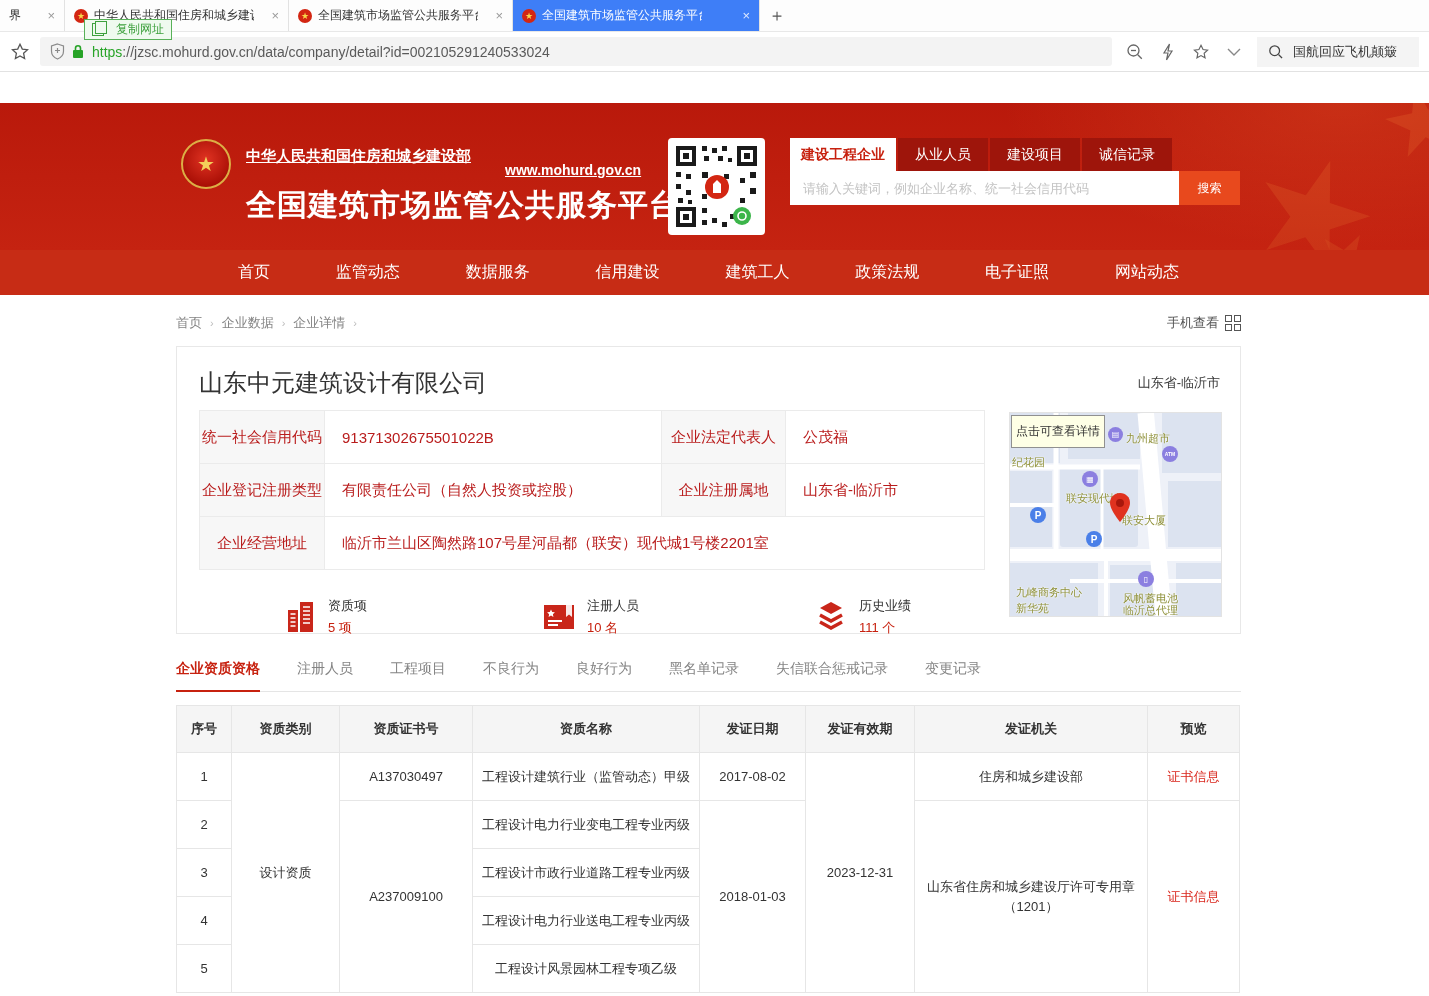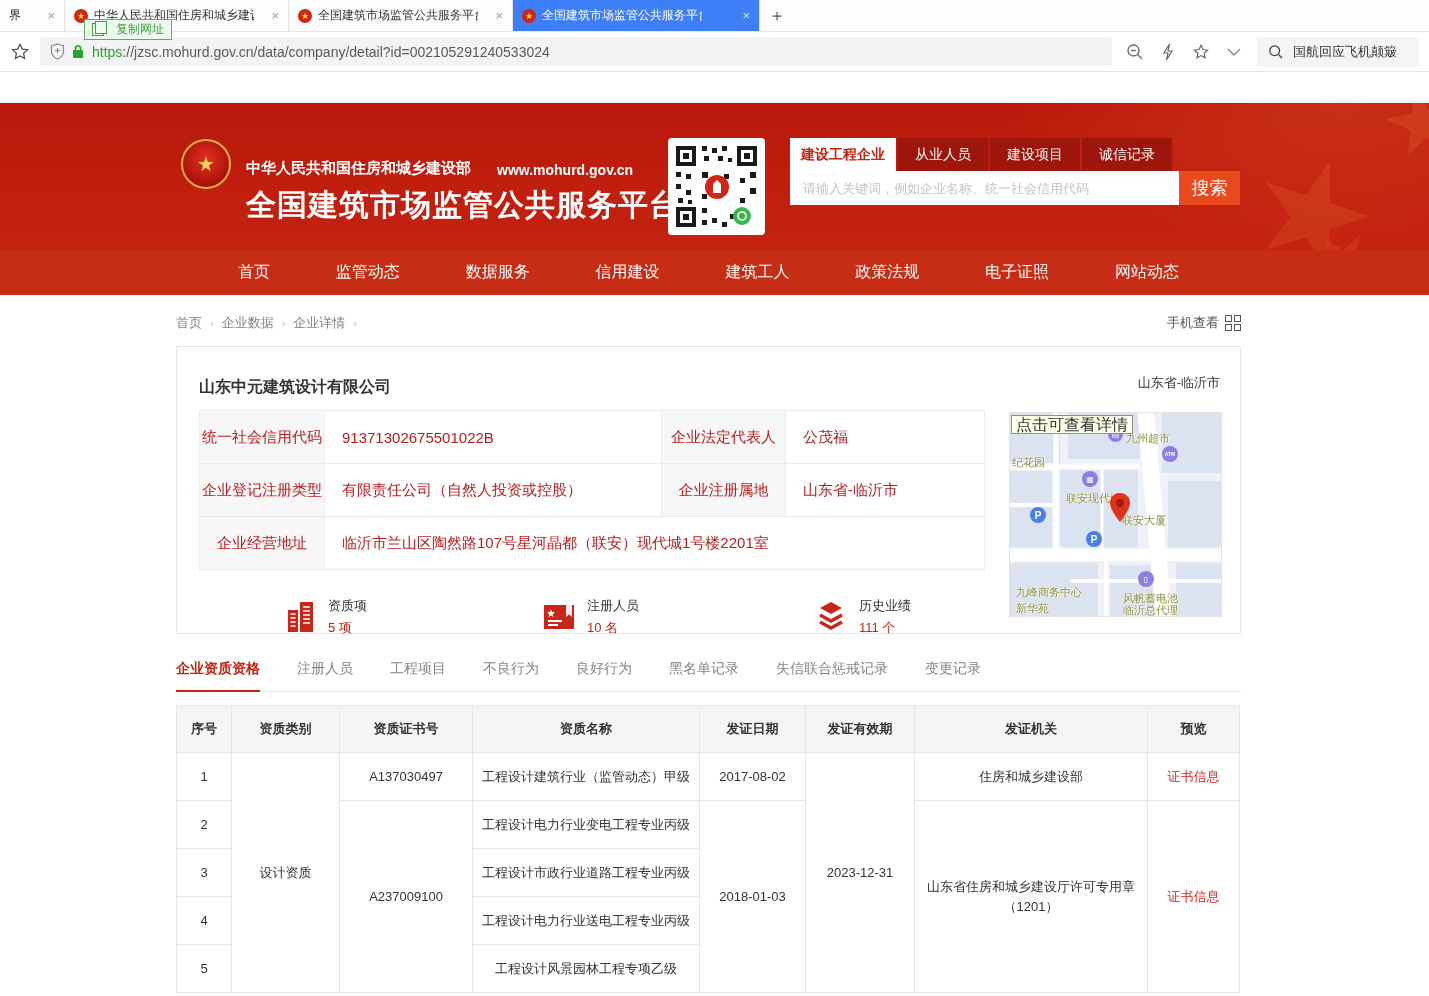--- a/index.html
+++ b/index.html
@@ -34,60 +34,60 @@
   .banner{position:absolute;top:103px;left:0;width:100%;height:147px;background:linear-gradient(180deg,#b9190b,#c52311);overflow:hidden;}
   .banner:after{content:"";position:absolute;right:0;top:0;width:430px;height:100%;
     background:radial-gradient(ellipse at 80% 0%,rgba(255,125,60,.22),transparent 70%);}
   .deco-star{position:absolute;background:#d2491f;opacity:.45;
     clip-path:polygon(50% 0%,61% 35%,98% 35%,68% 57%,79% 91%,50% 70%,21% 91%,32% 57%,2% 35%,39% 35%);}
   .banner-inner{position:relative;height:100%;margin-left:176px;width:1065px;z-index:2;}
   .emblem{position:absolute;left:5px;top:36px;width:50px;height:50px;border-radius:50%;
     background:radial-gradient(circle at 50% 40%,#e03322,#a80e05 75%);border:2px solid #dcae45;box-sizing:border-box;
     display:flex;align-items:center;justify-content:center;color:#f3cf5a;font-size:20px;}
   .titles{position:absolute;left:70px;top:32px;color:#fff;}
-  .t-line1{display:flex;gap:26px;align-items:flex-end;}
+  .t-line1{display:flex;gap:34px;align-items:center;text-decoration:underline;}
   .ministry{font-size:15px;font-weight:bold;}
   .site-url{font-size:14px;font-weight:bold;margin-top:27px;}
   .site-title{font-size:30px;font-weight:bold;letter-spacing:1px;margin-top:7px;}
   .qr-box{position:absolute;left:492px;top:35px;width:97px;height:97px;background:#fff;border-radius:4px;display:flex;align-items:center;justify-content:center;}
   .search-module{position:absolute;left:614px;top:35px;width:450px;}
   .sm-tabs{display:flex;gap:2px;height:33px;}
   .sm-tab{width:90px;background:#9e150b;color:#fff;font-size:14px;display:flex;align-items:center;justify-content:center;cursor:pointer;}
   .sm-tab.active{background:#fff;color:#c7210f;font-weight:bold;width:106px;}
   .sm-row{display:flex;height:34px;}
   .sm-input{flex:1;border:none;padding:0 13px;font-size:13px;color:#333;outline:none;background:#fff;min-width:0;}
   .sm-input::placeholder{color:#c3c3c3;}
-  .sm-btn{width:61px;background:#e8491d;color:#fff;font-size:18px;border:none;cursor:pointer;}
+  .sm-btn{width:61px;background:#e8491d;color:#fff;font-size:12px;border:none;cursor:pointer;}
   
   .nav{position:absolute;top:250px;left:0;width:100%;height:45px;background:#c72c15;}
   .nav-inner{margin-left:176px;width:1065px;height:100%;display:flex;align-items:center;justify-content:space-between;padding:0 62px;box-sizing:border-box;}
   .nav-item{color:#fff;font-size:16px;cursor:pointer;}
   
   .page{position:absolute;top:295px;left:176px;width:1065px;}
   .breadcrumb{margin-top:19px;display:flex;align-items:center;font-size:13px;color:#848484;}
   .bc-link{cursor:pointer;}
   .bc-sep{margin:0 8px;color:#bcbcbc;font-size:11px;}
   .bc-right{margin-left:auto;display:flex;align-items:center;gap:6px;color:#555;}
   .qr-mini{display:grid;grid-template-columns:7px 7px;grid-template-rows:7px 7px;gap:2px;}
   .qr-mini span{border:1.5px solid #555;box-sizing:border-box;}
   
   .card{margin-top:14px;border:1px solid #e8e8e8;height:288px;position:relative;background:#fff;box-sizing:border-box;}
-  .company-name{position:absolute;left:22px;top:30px;font-size:16px;font-weight:bold;color:#333;}
+  .company-name{position:absolute;left:22px;top:20px;font-size:24px;font-weight:normal;color:#333;}
   .company-region{position:absolute;right:20px;top:27px;font-size:13px;color:#333;}
   .info-table{position:absolute;left:22px;top:63px;width:785px;border-collapse:collapse;table-layout:fixed;}
   .info-table td{border:1px solid #ebebeb;font-size:15px;color:#b91c1c;height:50px;}
   .lbl{background:#f7f7f7;text-align:center;}
   .val{padding:0 17px;}
   .stats{position:absolute;left:22px;top:224px;width:785px;height:58px;margin-top:20px;}
   .stat{position:absolute;display:flex;gap:11px;align-items:center;top:6px;}
   .stat .s-label{font-size:13px;color:#333;}
   .stat .s-value{font-size:13px;color:#c7210f;margin-top:4px;}
   
   .map{position:absolute;left:832px;top:65px;width:213px;height:205px;border:1px solid #e3e3e3;box-sizing:border-box;overflow:hidden;background:#eef1f8;cursor:pointer;}
-  .map-tooltip{position:absolute;left:1px;top:2px;background:#feffe6;border:1px solid #909090;font-size:16px;color:#333;padding:0 4px;line-height:17px;z-index:6;white-space:nowrap;}
+  .map-tooltip{position:absolute;left:1px;top:2px;background:#feffe6;border:1px solid #909090;font-size:12px;color:#333;padding:7px 4px;line-height:17px;z-index:6;white-space:nowrap;}
   .map-label{position:absolute;font-size:11px;color:#8e9038;white-space:nowrap;z-index:4;text-shadow:0 0 2px #fff,0 0 2px #fff;}
   .poi{position:absolute;border-radius:50%;color:#fff;display:flex;align-items:center;justify-content:center;z-index:3;font-weight:bold;}
   .poi-purple{background:#8b7fe0;}
   .poi-blue{background:#4a7fe8;}
   .pin{position:absolute;z-index:5;}
   
   .dtabs{margin-top:26px;border-bottom:1px solid #e5e5e5;display:flex;gap:37px;}
   .dtab{font-size:14px;color:#848484;padding-bottom:12px;cursor:pointer;}
   .dtab.active{color:#c7210f;border-bottom:2px solid #c7210f;margin-bottom:-1px;font-weight:bold;}
   

